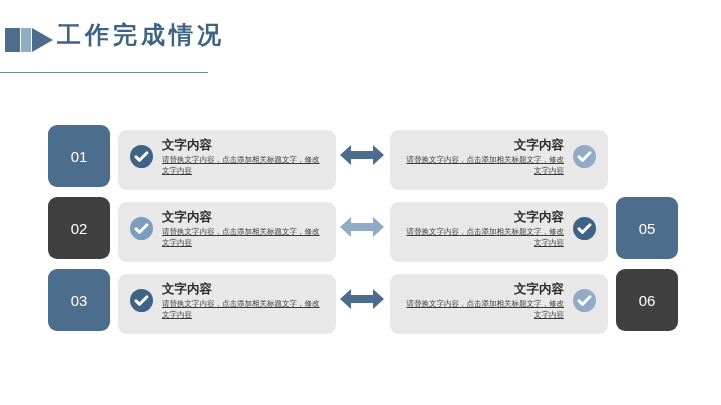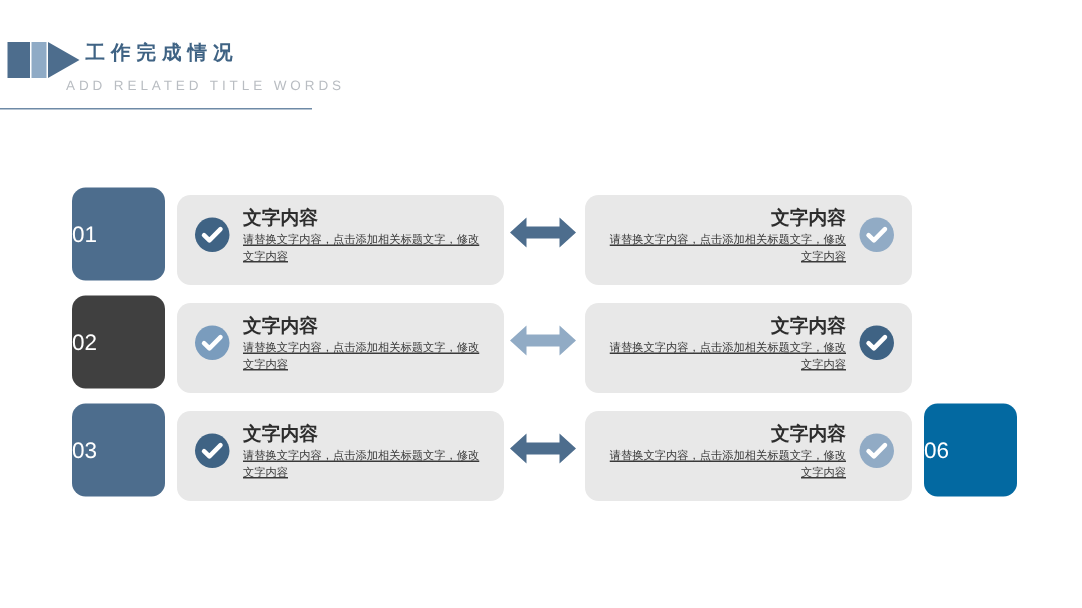--- a/index.html
+++ b/index.html
@@ -43,21 +43,21 @@
     height: 0;
     background: none;
     border-top: 12px solid transparent;
     border-bottom: 12px solid transparent;
     border-left: 21px solid #4d6d8d;
   }
   .header-title {
     position: absolute;
     left: 57px;
     top: 0px;
-    font-size: 13px;
+    font-size: 24px;
     font-weight: bold;
     color: #3f6384;
     letter-spacing: 4px;
     white-space: nowrap;
     line-height: 26px;
     text-align: center;
   }
   .header-sub {
     position: absolute;
     left: 44px;
@@ -99,20 +99,21 @@
   .badge {
     position: absolute;
     top: 0;
     width: 62px;
     height: 62px;
     border-radius: 9px;
     color: #ffffff;
     font-size: 15px;
     display: flex;
     align-items: center;
+    justify-content: center;
   }
   .side-left  .badge { left: 0; }
   .side-right .badge { right: 0; }
 
   .card {
     position: absolute;
     top: 5px;
     height: 60px;
     width: 218px;
     background: #e8e8e8;
@@ -162,21 +163,20 @@
 </head>
 <body>
 
 <div class="header">
   <div class="logo-mark">
     <div class="logo-seg logo-seg-1"></div>
     <div class="logo-seg logo-seg-2"></div>
     <div class="logo-seg logo-seg-3"></div>
   </div>
   <div class="header-title">工作完成情况</div>
-  <div class="header-sub">ADD RELATED TITLE WORDS</div>
   <div class="header-rule"></div>
 </div>
 
 <div class="rows">
 
   <div class="row">
     <div class="side side-left">
       <div class="badge" style="background:#4d6d8d">
         <span>01</span>
       </div>
@@ -222,20 +222,23 @@
         <div class="card-title">文字内容</div>
         <div class="card-body">请替换文字内容，点击添加相关标题文字，修改文字内容</div>
       </div>
     </div>
     <div class="arrow">
       <svg viewBox="0 0 44 28">
           <path d="M0 14 L11 4 L11 10 L33 10 L33 4 L44 14 L33 24 L33 18 L11 18 L11 24 Z" fill="#91abc5"></path>
         </svg>
     </div>
     <div class="side side-right">
+      <div class="badge" style="background:#4d6d8d">
+        <span>05</span>
+      </div>
       <div class="card">
         <div class="check" style="background:#3f6384">
           <svg viewBox="0 0 23 23">
               <path d="M6 11.8 L9.6 15.3 L17 7.8" stroke="#ffffff" stroke-width="3" fill="none" stroke-linecap="round" stroke-linejoin="round"></path>
             </svg>
         </div>
         <div class="card-title">文字内容</div>
         <div class="card-body">请替换文字内容，点击添加相关标题文字，修改文字内容</div>
       </div>
     </div>
@@ -255,21 +258,21 @@
         <div class="card-title">文字内容</div>
         <div class="card-body">请替换文字内容，点击添加相关标题文字，修改文字内容</div>
       </div>
     </div>
     <div class="arrow">
       <svg viewBox="0 0 44 28">
           <path d="M0 14 L11 4 L11 10 L33 10 L33 4 L44 14 L33 24 L33 18 L11 18 L11 24 Z" fill="#4d6d8d"></path>
         </svg>
     </div>
     <div class="side side-right">
-      <div class="badge" style="background:#0369a1">
+      <div class="badge" style="background:#404040">
         <span>06</span>
       </div>
       <div class="card">
         <div class="check" style="background:#91abc5">
           <svg viewBox="0 0 23 23">
               <path d="M6 11.8 L9.6 15.3 L17 7.8" stroke="#ffffff" stroke-width="3" fill="none" stroke-linecap="round" stroke-linejoin="round"></path>
             </svg>
         </div>
         <div class="card-title">文字内容</div>
         <div class="card-body">请替换文字内容，点击添加相关标题文字，修改文字内容</div>

